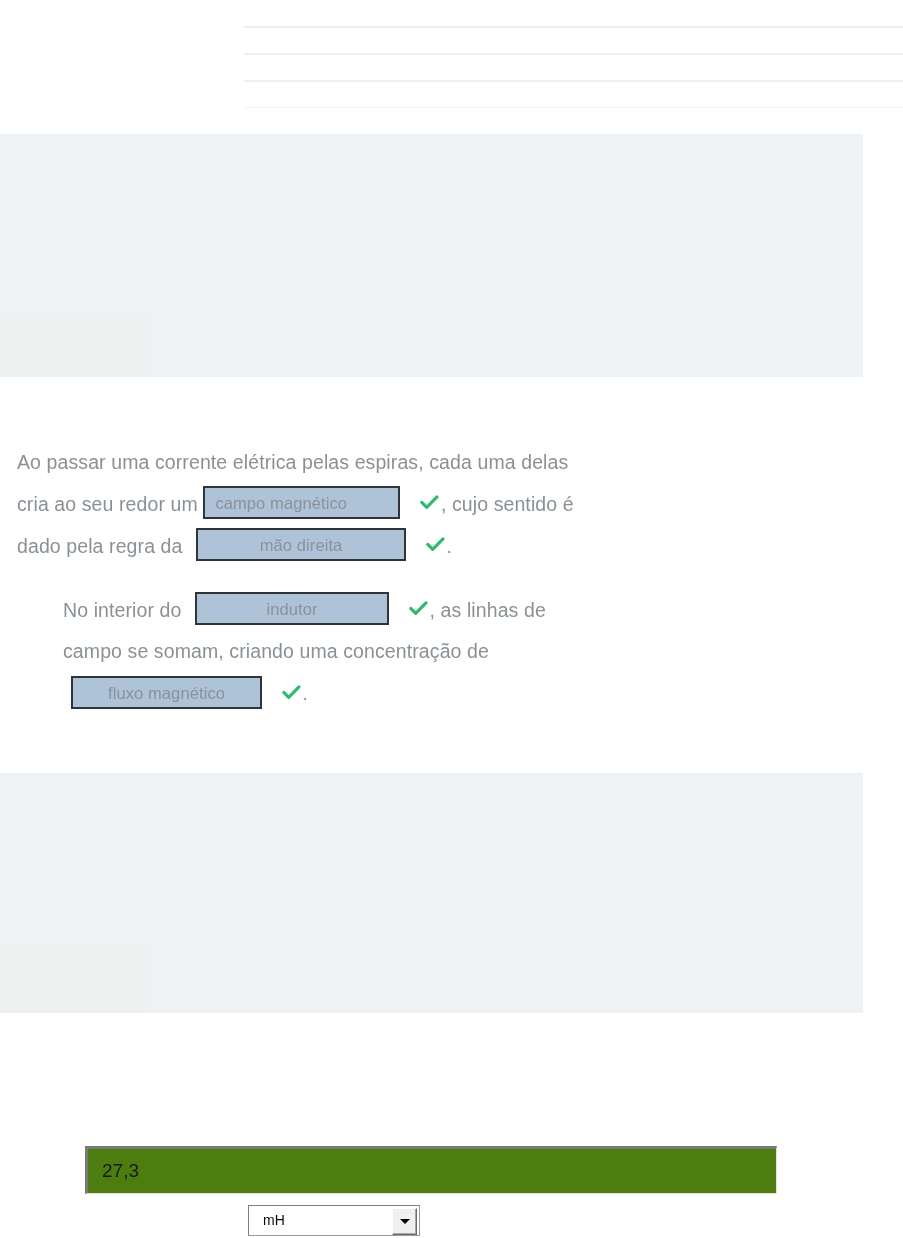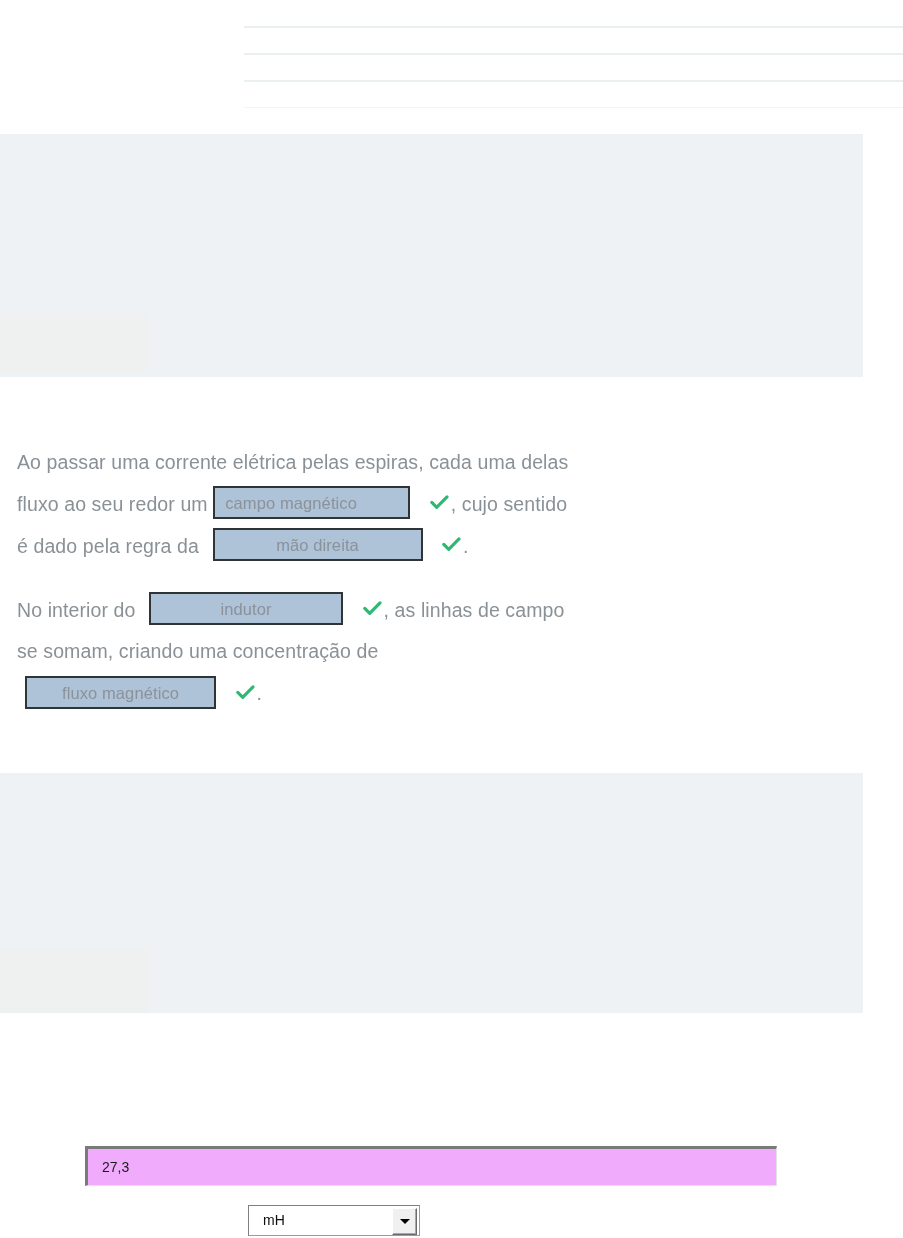--- a/index.html
+++ b/index.html
@@ -61,21 +61,21 @@
     top: 440px;
     width: 560px;
   }
   .para {
     color: #8a9196;
     font-size: 19.5px;
     line-height: 40px;
     letter-spacing: 0.1px;
     white-space: normal;
   }
-  .para.p2 { margin-top: 22px; }
+  .para.p2 { margin-top: 22px; margin-left: 46px; }
 
   .txt { vertical-align: middle; }
 
   
   .blank {
     display: inline-block;
     vertical-align: middle;
     box-sizing: border-box;
     height: 33px;
     line-height: 31px;
@@ -105,28 +105,28 @@
     top: -1px;
   }
   .check svg { display: block; }
 
   
   #answer-input {
     position: absolute;
     left: 85px;
     top: 1146px;
     width: 692px;
-    height: 40px;
+    height: 48px;
     box-sizing: border-box;
-    background: #f0abfc;
+    background: #4d7c0f;
     border: 1px solid #e3e3e3;
     border-top: 3px solid #7a7a7a;
     border-left: 3px solid #7a7a7a;
     font-family: "Liberation Sans", sans-serif;
-    font-size: 14px;
+    font-size: 19px;
     color: #1a1a1a;
     padding: 0 0 0 14px;
     outline: none;
   }
 
   #unit-select-wrap {
     position: absolute;
     left: 248px;
     top: 1205px;
     width: 172px;
@@ -178,21 +178,21 @@
   <div class="rule r4"></div>
 </div>
 
 <div class="panel" id="panel-top">
   <div class="panel-inner-block"></div>
 </div>
 
 <div id="statement">
 
   <div class="para p1">
-    <span class="txt">Ao passar uma corrente elétrica pelas espiras, cada uma delas fluxo ao seu redor um</span>
+    <span class="txt">Ao passar uma corrente elétrica pelas espiras, cada uma delas cria ao seu redor um</span>
     <span class="blank w-campo">campo magnético</span>
     <span class="check">
       <svg width="19" height="15" viewBox="0 0 19 15" aria-hidden="true">
         <path d="M1.8 7.4 L6.7 12.4 L17.0 1.9" fill="none" stroke="#2eb872" stroke-width="3.1" stroke-linecap="round" stroke-linejoin="round"></path>
       </svg>
     </span><span class="txt">, cujo sentido é dado pela regra da</span>
     <span class="blank w-mao">mão direita</span>
     <span class="check">
       <svg width="19" height="15" viewBox="0 0 19 15" aria-hidden="true">
         <path d="M1.8 7.4 L6.7 12.4 L17.0 1.9" fill="none" stroke="#2eb872" stroke-width="3.1" stroke-linecap="round" stroke-linejoin="round"></path>

